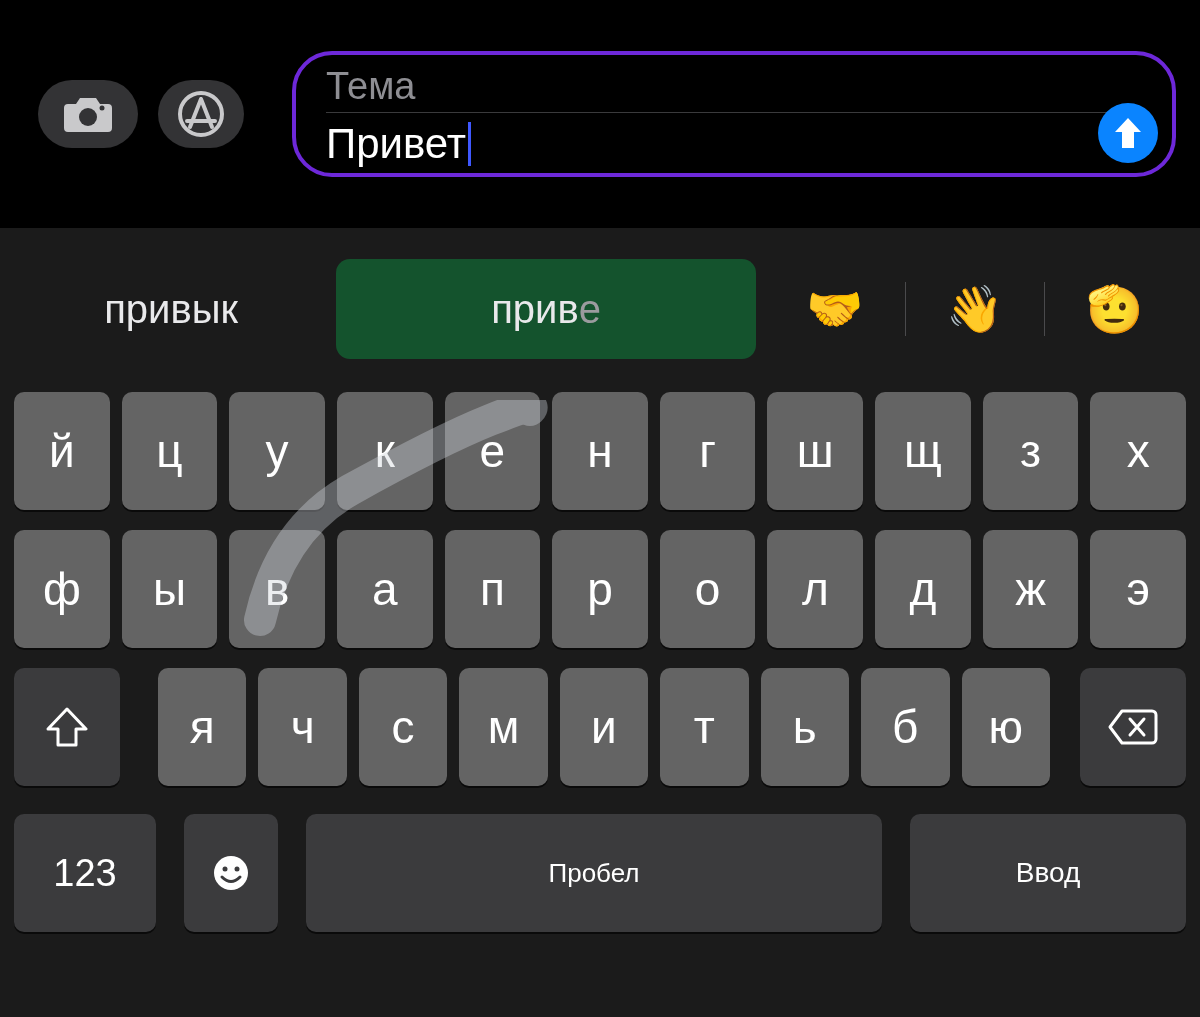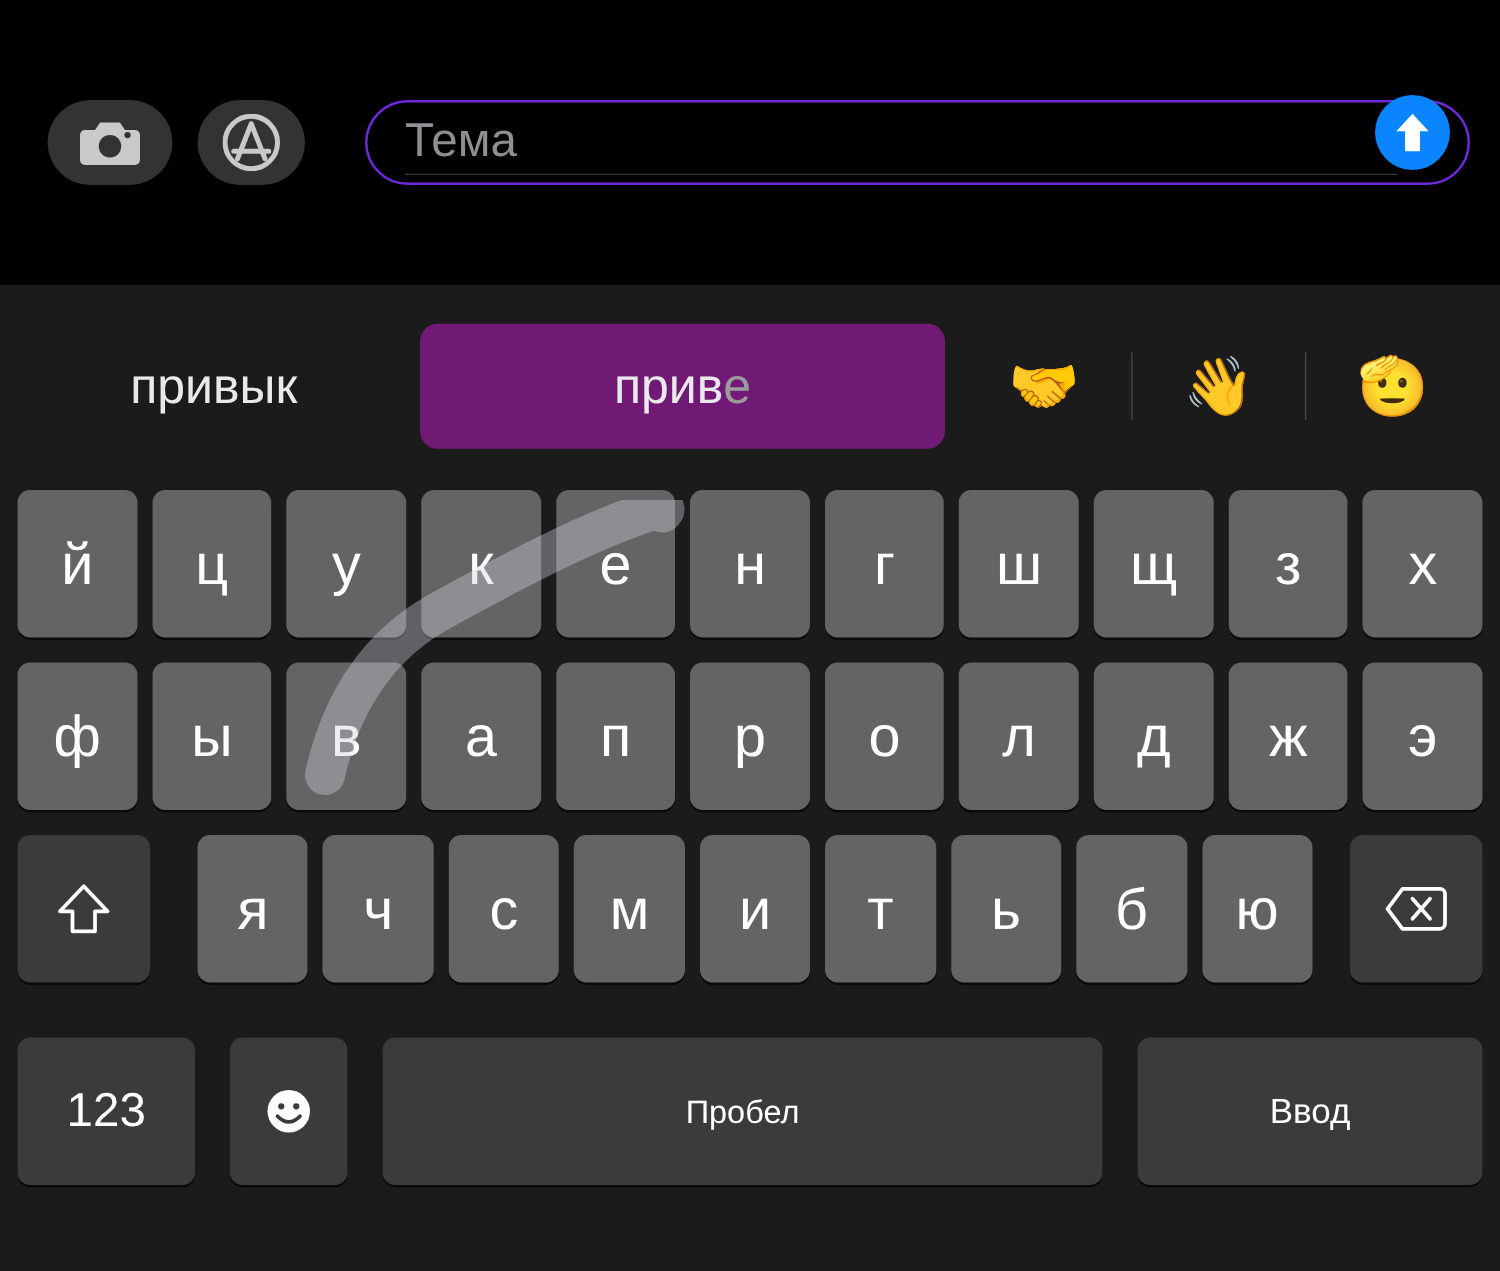--- a/index.html
+++ b/index.html
@@ -41,21 +41,21 @@
   .apps-btn::after{
     content:"";
     position:absolute;
     right:-12px; top:6px; bottom:6px; width:14px;
     background:#333335; border-radius:0 20px 20px 0;
     z-index:-1;
   }
   .input-wrap {
     margin-left: 48px;
     flex: 1;
-    border: 2px solid #6d28d9;
+    border: 4px solid #6d28d9;
     border-radius: 40px;
     padding: 10px 14px 6px 30px;
     display: flex; flex-direction: column;
     position: relative;
   }
   .subject {
     color: #8e8e93;
     font-size: 38px;
     padding-bottom: 4px;
     border-bottom: 1px solid #3a3a3c;
@@ -90,21 +90,21 @@
     padding: 0 6px;
   }
   .sugg-cell {
     flex: 0 0 310px;
     height: 100%;
     display:flex; align-items:center; justify-content:center;
     color:#e9e9eb; font-size:40px;
   }
   .sugg-center {
     flex: 0 0 420px;
-    background:#701a75;
+    background:#14532d;
     border-radius:14px;
     height:100px;
   }
   .sugg-dim { color:#9b9b9e; }
   .sugg-emoji-wrap{
     flex:1; display:flex; align-items:center; height:70px;
   }
   .sugg-emoji{
     flex:1; text-align:center; font-size:46px;
     border-left:1px solid #4a4a4c;
@@ -120,21 +120,21 @@
     display:flex; align-items:center; justify-content:center;
     color:#fff; font-size:46px;
     box-shadow: 0 2px 0 rgba(0,0,0,.6);
   }
   .key-func { background:#3b3b3d; }
   .shift-key, .bksp-key { flex: 0 0 106px; }
   .row3 { padding: 0 4px; }
   .row3 .key{ }
   .row3-spacer-l{ width:14px; flex:0 0 14px;}
   .row3-spacer-r{ width:6px; flex:0 0 6px;}
-  .row4 { gap:28px; padding:0 4px; margin-top:24px;}
+  .row4 { gap:28px; padding:0 4px; margin-top:8px;}
   .num-key { flex:0 0 142px; font-size:38px;}
   .emoji-key { flex:0 0 94px;}
   .space-key { flex:1; font-size:26px;text-align:right;}
   .enter-key { flex:0 0 276px; font-size:28px;}
   
   .trail{
     position:absolute; pointer-events:none;
     left:240px; top:400px;
     opacity:.38;
   }
@@ -159,20 +159,24 @@
       <span>
         <svg width="46" height="46" viewBox="0 0 46 46">
           <circle cx="23" cy="23" r="21" fill="none" stroke="#c9c9cb" stroke-width="4"></circle>
           <path d="M23 8 L12 36 M23 8 L34 36 M9 30 H37" stroke="#c9c9cb" stroke-width="4" stroke-linecap="round" fill="none"></path>
         </svg>
       </span>
     </div>
   </div>
   <div class="input-wrap">
     <div class="subject">Тема</div>
+    <div class="msg-row">
+      <span class="msg-text">Привет</span>
+      <span class="cursor"></span>
+    </div>
     <div class="send-btn">
       <span>
         <svg width="30" height="34" viewBox="0 0 30 34">
           <path d="M15 2 L28 16 H21 V32 H9 V16 H2 Z" fill="#fff"></path>
         </svg>
       </span>
     </div>
   </div>
 </div>
 

